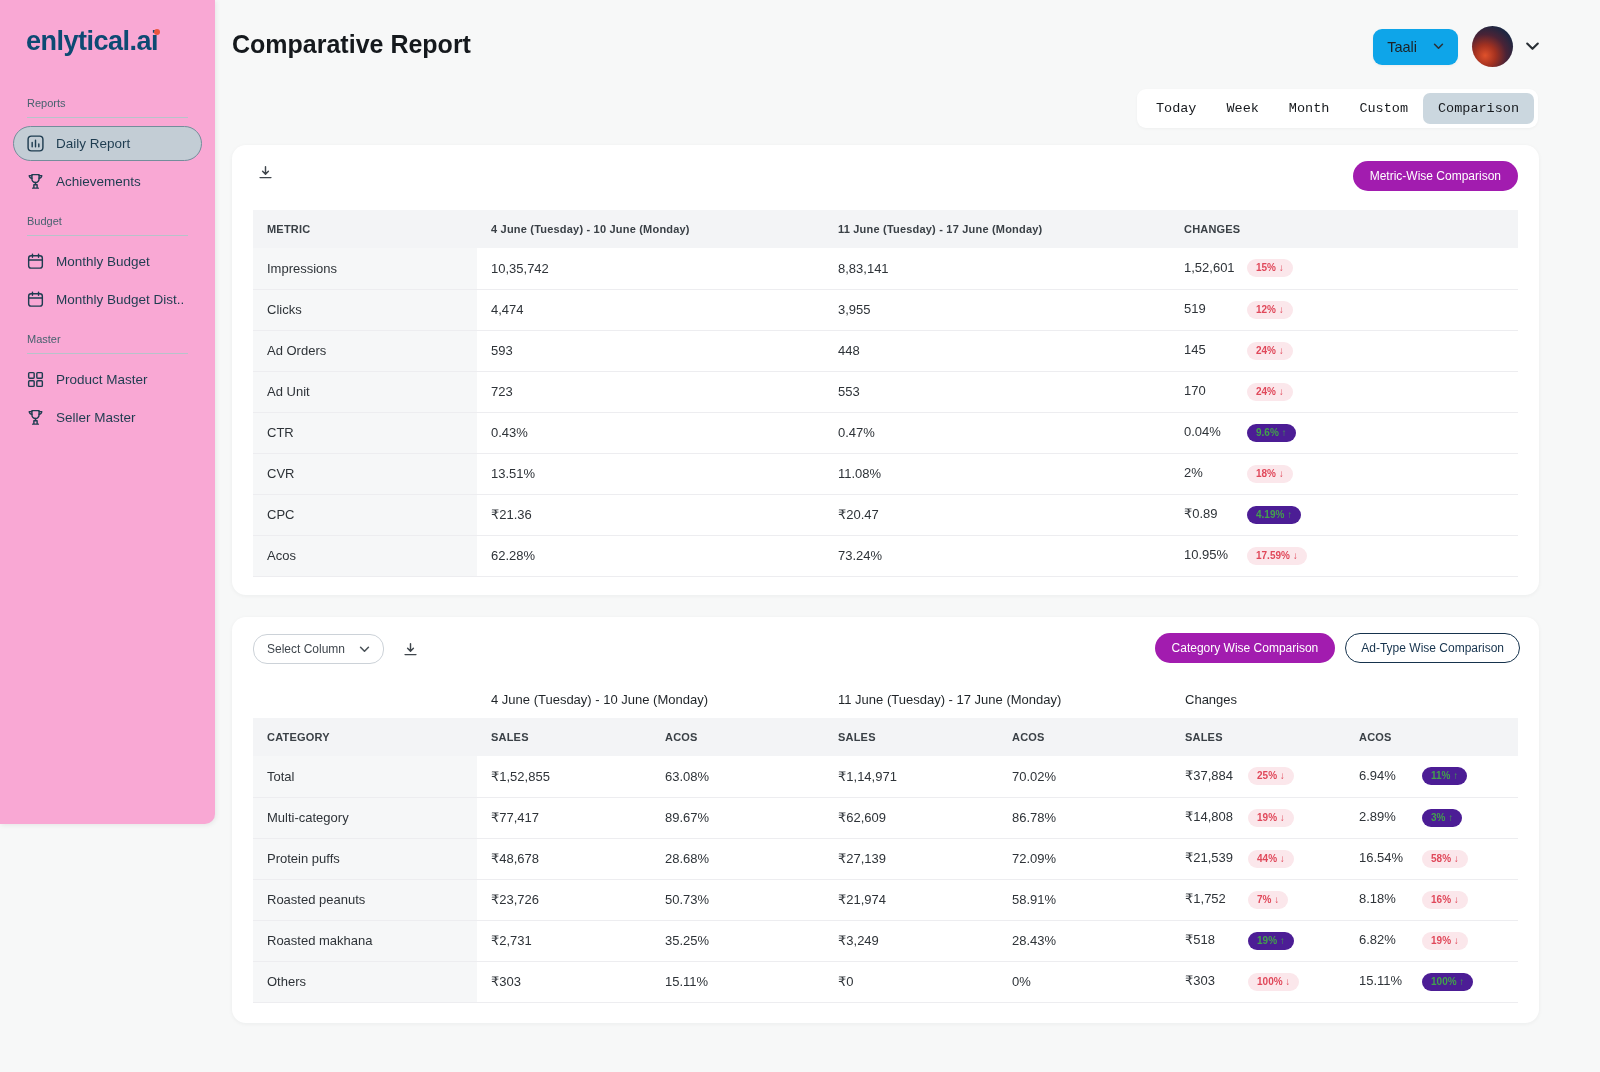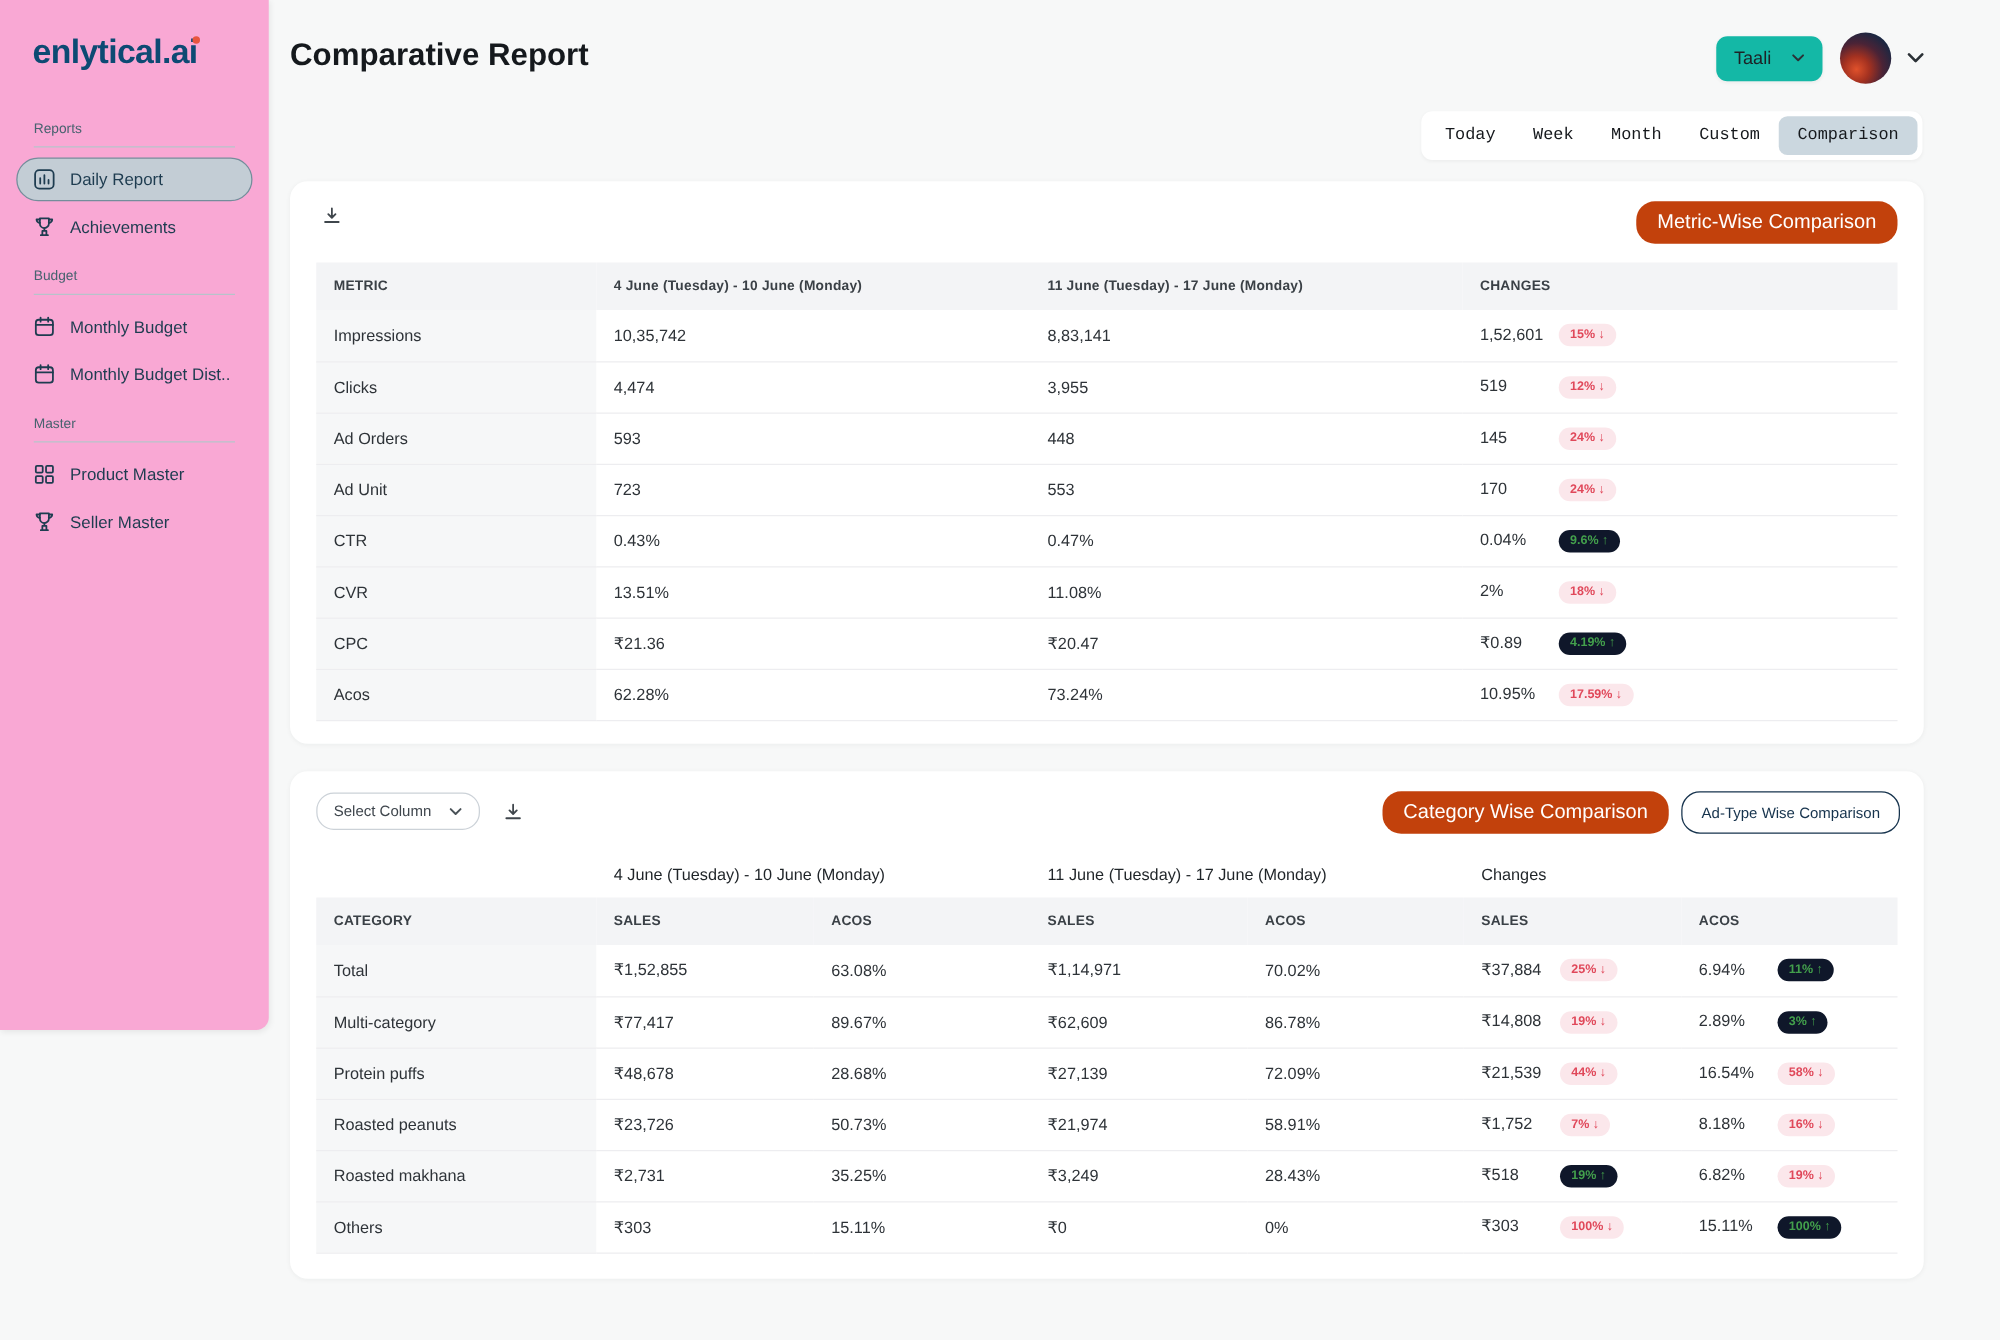--- a/index.html
+++ b/index.html
@@ -19,56 +19,56 @@
   .logo-dot { position: absolute; right: -2px; top: 3px; width: 6px; height: 6px; border-radius: 50%; background: #e8553f; }
   .nav { padding: 0 13px; }
   .nav-section { font-size: 11px; color: #48626f; margin: 16px 14px 8px; padding-bottom: 8px; border-bottom: 1px solid #b7c3ca; }
   .nav-section:first-child { margin-top: 34px; }
   .nav-item { display: flex; align-items: center; gap: 11px; height: 35px; padding: 0 12px; margin: 3px 0; border-radius: 18px; font-size: 13.5px; color: #1e3c50; cursor: pointer; border: 1px solid transparent; }
   .nav-item.active { background: #c3cdd5; border: 1px solid #748d9b; }
   .nav-icon { display: flex; width: 19px; height: 19px; color: #1e3c50; flex: none; }
   
   .page-title { position: absolute; left: 232px; top: 30px; font-size: 25px; font-weight: bold; color: #15191d; }
   .top-right { position: absolute; top: 26px; right: 62px; display: flex; align-items: center; gap: 14px; }
-  .account-select { display: flex; align-items: center; gap: 16px; background: #14b8a6; border-radius: 9px; padding: 10px 14px; font-size: 14.5px; color: #1d2226; box-shadow: 0 1px 3px rgba(0,0,0,.05); cursor: pointer; }
+  .account-select { display: flex; align-items: center; gap: 16px; background: #0ea5e9; border-radius: 9px; padding: 10px 14px; font-size: 14.5px; color: #1d2226; box-shadow: 0 1px 3px rgba(0,0,0,.05); cursor: pointer; }
   .chev { display: inline-flex; color: #2b3136; }
   .chev-lg { transform: scale(1.35); cursor: pointer; }
   .avatar { width: 41px; height: 41px; border-radius: 50%; cursor: pointer;
     background: radial-gradient(circle at 32% 72%, #e0512b 0%, #a33120 26%, #4a2336 52%, #1a2742 78%, #101b30 100%); }
   .tabs { position: absolute; top: 89px; right: 62px; display: flex; align-items: center; background: #fff; border-radius: 9px; padding: 4px; box-shadow: 0 1px 3px rgba(0,0,0,.04); font-family: Liberation Mono, monospace; }
   .tab { border: 0; background: transparent; font-family: inherit; font-size: 13.5px; color: #16191d; padding: 8px 15px; border-radius: 7px; cursor: pointer; }
   .tab.active { background: #cbd7df; }
   
   .card { position: absolute; left: 232px; width: 1307px; background: #fff; border-radius: 14px; box-shadow: 0 1px 4px rgba(20,30,40,.05); }
   .card1 { top: 145px; height: 450px; }
   .card2 { top: 617px; height: 406px; }
   .icon-btn { background: none; border: 0; cursor: pointer; color: #3f464c; padding: 0; display: flex; }
   .card1 .icon-btn { position: absolute; left: 25px; top: 19px; }
-  .btn-dark { background: #c2410c; color: #fff; border: 0; border-radius: 15px; padding: 8px 17px; font-family: inherit; font-size: 16px; cursor: pointer; white-space: nowrap; }
+  .btn-dark { background: #a21caf; color: #fff; border: 0; border-radius: 15px; padding: 8px 17px; font-family: inherit; font-size: 12px; cursor: pointer; white-space: nowrap; }
   .card1 .btn-dark { position: absolute; right: 21px; top: 16px; }
   .btn-outline { background: #fff; color: #16334d; border: 1.4px solid #16334d; border-radius: 15px; padding: 7px 15px; font-family: inherit; font-size: 12px; cursor: pointer; white-space: nowrap; }
   .controls { position: absolute; left: 21px; top: 17px; display: flex; align-items: center; gap: 18px; }
   .select-btn { display: flex; align-items: center; gap: 14px; background: #fff; border: 1px solid #ccd2d8; border-radius: 14px; padding: 7px 13px; font-family: inherit; font-size: 12px; color: #3f464d; cursor: pointer; }
   .select-btn .chev { color: #4a5258; }
   .actions { position: absolute; right: 19px; top: 16px; display: flex; gap: 10px; justify-content: space-between; }
   
   .tbl-wrap { position: absolute; left: 21px; right: 21px; top: 65px; }
   .card2 .tbl-wrap { top: 64px; }
   table { width: 100%; border-collapse: collapse; table-layout: fixed; }
   th, td { text-align: left; }
   .cols-row th { background: #f3f4f6; font-size: 11px; font-weight: bold; color: #3a4046; padding: 13px 14px; letter-spacing: 0.2px; }
   .group-row th { background: #fff; font-size: 13px; font-weight: normal; color: #1f2428; padding: 11px 14px; }
   tbody td { font-size: 13px; color: #2e3338; padding: 0 14px; height: 41px; border-top: 1px solid #ededf0; }
   tbody tr:first-child td { border-top: 0; }
   tbody tr:last-child td { border-bottom: 1px solid #ededf0; }
   tbody td.rowhead { background: #f6f7f8; }
   .chg-val { display: inline-block; min-width: 63px; }
   .pill { display: inline-block; font-size: 10px; font-weight: bold; padding: 4px 9px; border-radius: 11px; line-height: 1; vertical-align: middle; white-space: nowrap; }
   .pill.down { background: #fbe7eb; color: #e0485a; }
-  .pill.up { background: #0f172a; color: #43a04c; }
+  .pill.up { background: #4c1d95; color: #43a04c; }
 </style>
 </head>
 <body>
 
 <aside class="sidebar">
   <div class="logo">
     <span>enlytical.ai</span>
     <span class="logo-dot"></span>
   </div>
   <nav class="nav">

